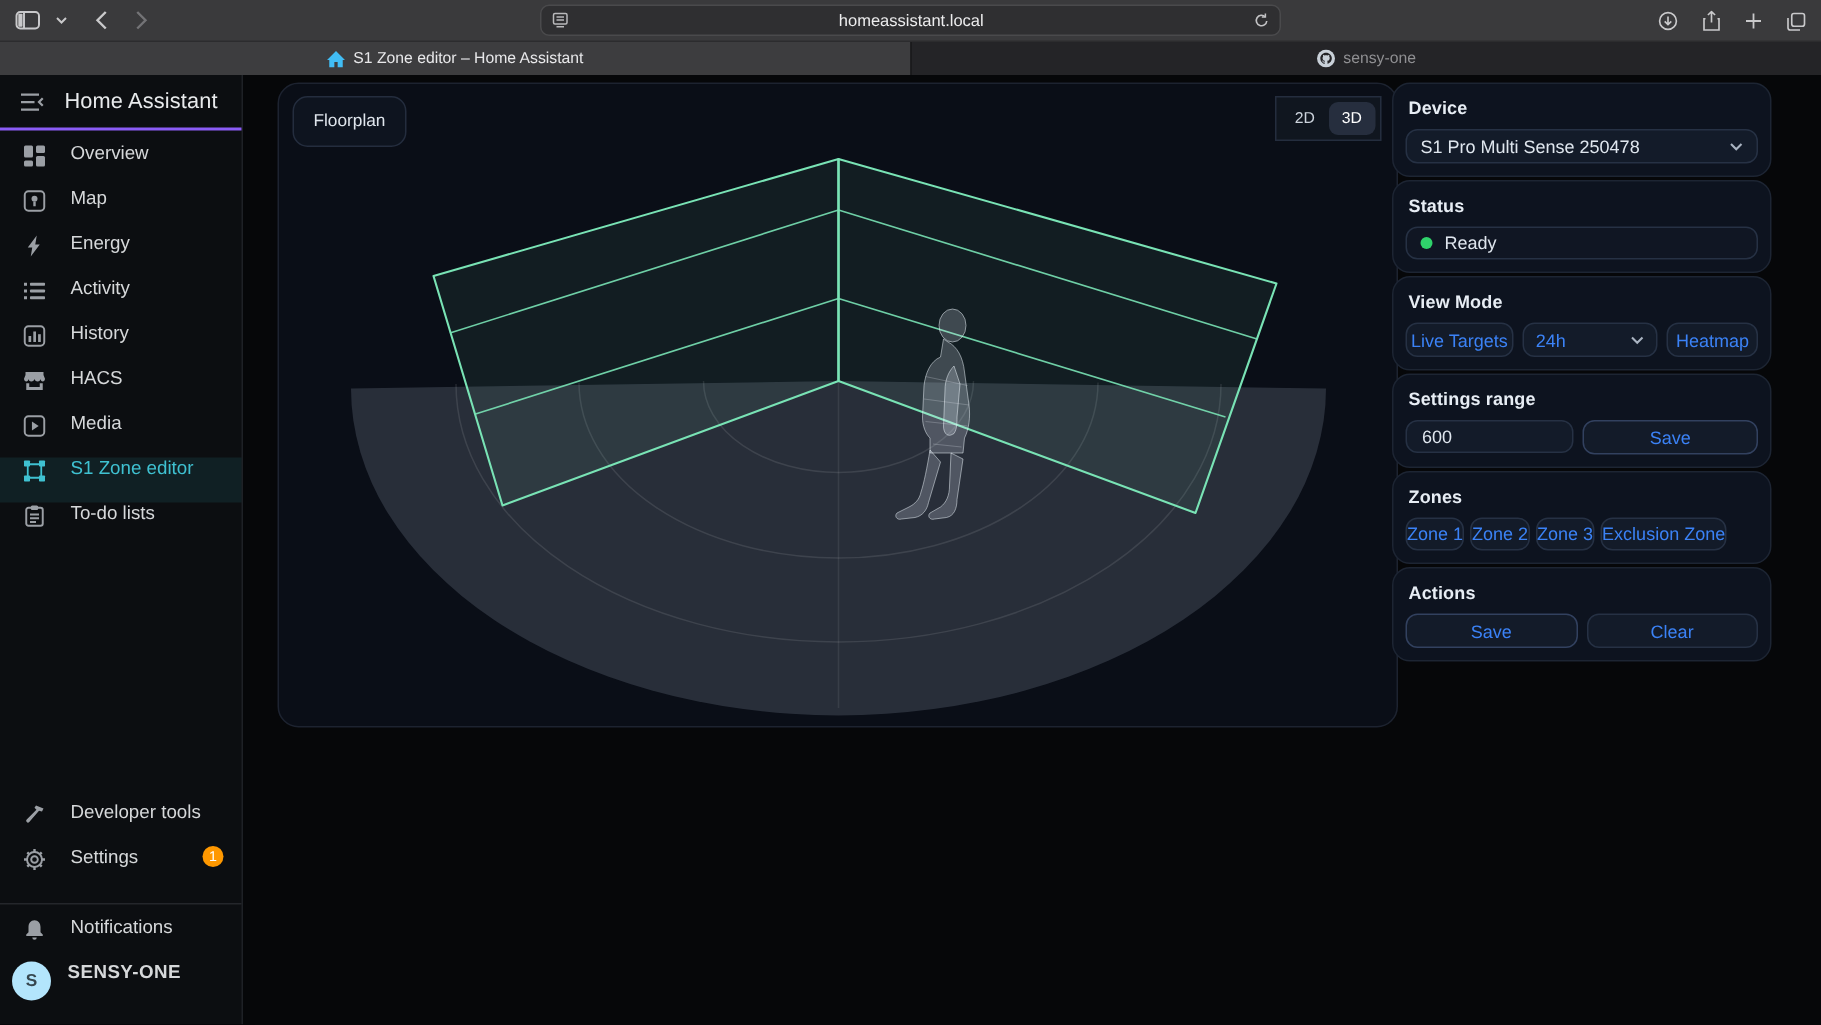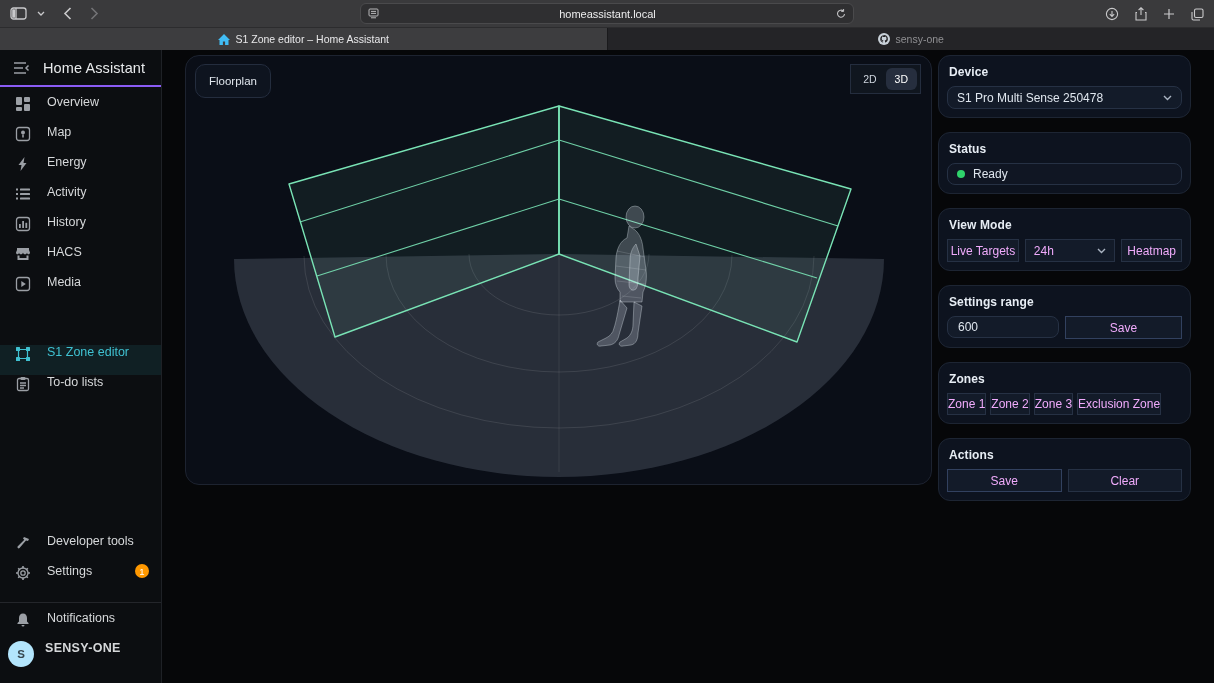--- a/index.html
+++ b/index.html
@@ -27,21 +27,21 @@
   .app { height:633px; display:flex; background:#060709; }
 
   
   .sidebar { width:162px; background:#0c0e11; border-right:1px solid #1e2126; display:flex; flex-direction:column; }
   .sb-head { height:37px; display:flex; align-items:center; gap:13px; padding-left:13px; border-bottom:2px solid #8b5cf6; }
   .sb-title { color:#e8eaec; font-size:14.5px; font-weight:400; letter-spacing:.1px; }
   .sb-items { padding-top:8px; }
   .sb-item { height:30px; display:flex; align-items:flex-start; gap:15px; padding-left:14px; cursor:pointer; }
   .sb-item .lbl { color:#d6d8da; font-size:12.5px; }
   .sb-item .ic { width:18px; height:18px; display:flex; align-items:center; justify-content:center; color:#9b9fa5; }
-  .sb-item.selected { background:rgba(63,193,209,0.10);margin-top:40px; }
+  .sb-item.selected { background:rgba(63,193,209,0.10); }
   .sb-item.selected .lbl, .sb-item.selected .ic { color:#3fc1d1; }
   .sb-spacer { flex:1; }
   .badge { margin-left:auto; margin-right:12px; min-width:14px; height:14px; border-radius:7px; background:#ff9800;
     color:#fff; font-size:9.5px; display:flex; align-items:center; justify-content:center; padding:0 4px; }
   .sb-divider { height:1px; background:#24262b; margin:8px 0; }
   .avatar { width:26px; height:26px; border-radius:50%; background:#b3e5fc; color:#37474f; font-size:11.5px; font-weight:700;
     display:flex; align-items:center; justify-content:center; margin-left:-4px; }
   .sb-item.user { gap:11px; padding-left:12px; height:36px; margin-bottom:6px; }
   .sb-item.user .lbl { font-size:12.5px; font-weight:700; letter-spacing:.3px; }
 
@@ -50,31 +50,31 @@
   .canvas-panel { position:absolute; left:23px; top:5px; width:747px; height:430px; background:#0a0e17;
     border:1px solid #1d2330; border-radius:14px; overflow:hidden; }
   .floorplan-btn { position:absolute; left:9px; top:8px; padding:10px 13px; background:rgba(15,21,33,0.85);
     border:1px solid #242d3e; border-radius:10px; color:#dfe5ec; font-size:11.5px; cursor:pointer; z-index:2;}
   .toggle { position:absolute; right:10px; top:8px; display:flex; background:#10161f; border:1px solid #242d3e;
     border-radius:0; padding:3px; z-index:2; }
   .toggle .seg { padding:5px 9px; font-size:10.5px; color:#cdd4dd; border-radius:6px; cursor:pointer; }
   .toggle .seg.on { background:#262e3e; color:#ffffff; }
 
   
-  .rightcol { position:absolute; right:23px; top:5px; width:253px; display:flex; flex-direction:column; gap:14px; }
+  .rightcol { position:absolute; right:33px; top:5px; width:253px; display:flex; flex-direction:column; gap:2px; }
   .card { background:#0d131f; border:1px solid #1d2533; border-radius:12px; padding:8px; }
   .card-title { color:#e7edf4; font-size:12px; font-weight:700; margin:1px 0 7px 2px; letter-spacing:.1px; }
   .field { background:#131b29; border:1px solid #263144; border-radius:8px; height:22px; display:flex;
     align-items:center; color:#dfe6ee; font-size:12px; }
   .select-field { justify-content:space-between; padding:0 9px; cursor:pointer; height:23px; }
   .status-field { padding:8px 9px; gap:8px; background:rgba(19,27,41,0.45); }
   .dot { width:8px; height:8px; border-radius:50%; background:#2fd36b; }
   .row { display:flex; gap:6px; }
-  .btn { background:#131b29; border:1px solid #263144; border-radius:0; height:23px; display:flex;
-    align-items:center; justify-content:center; color:#f0abfc; font-size:12px; cursor:pointer; }
+  .btn { background:#131b29; border:1px solid #263144; border-radius:8px; height:23px; display:flex;
+    align-items:center; justify-content:center; color:#3b82f6; font-size:12px; cursor:pointer; }
   .btn.primary { border-color:#32415f; }
   .vm-live { flex:1.25; } .vm-range { flex:1.3; justify-content:space-between; padding:0 8px; } .vm-heat { flex:1.05; }
   .input { padding:0 10px; width:112px; cursor:text; }
   .grow { flex:1; }
   .zone-list { display:flex; gap:4px; }
   .zone-btn { height:22px; }
   .chev { display:flex; color:#aab4c2; }
 </style>
 </head>
 <body>

